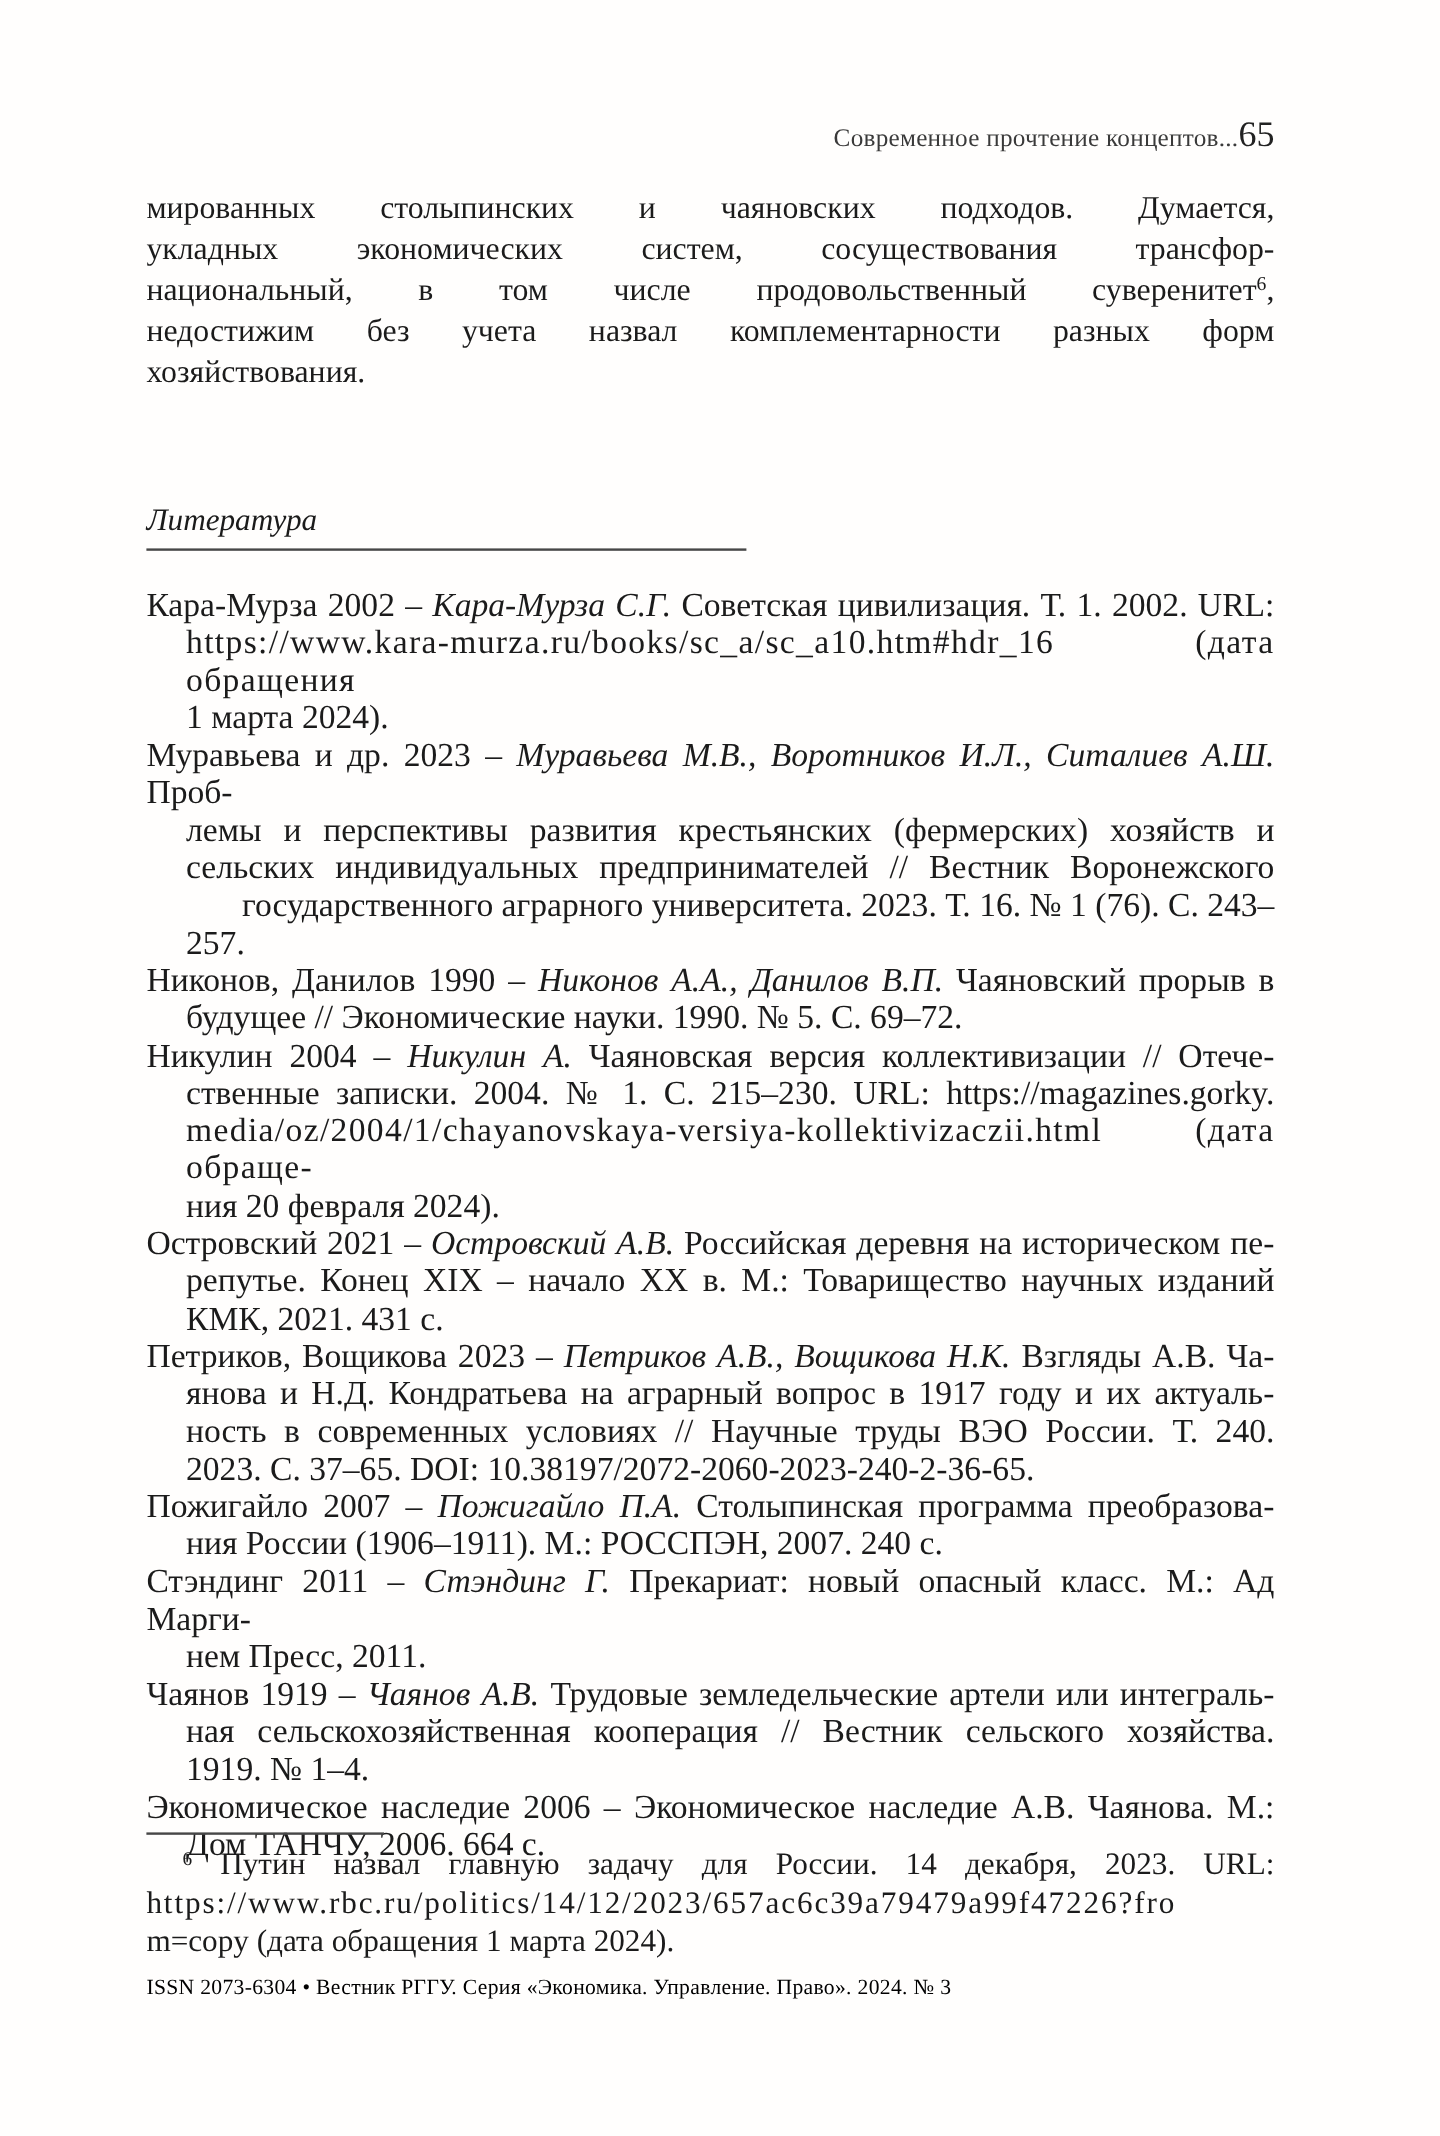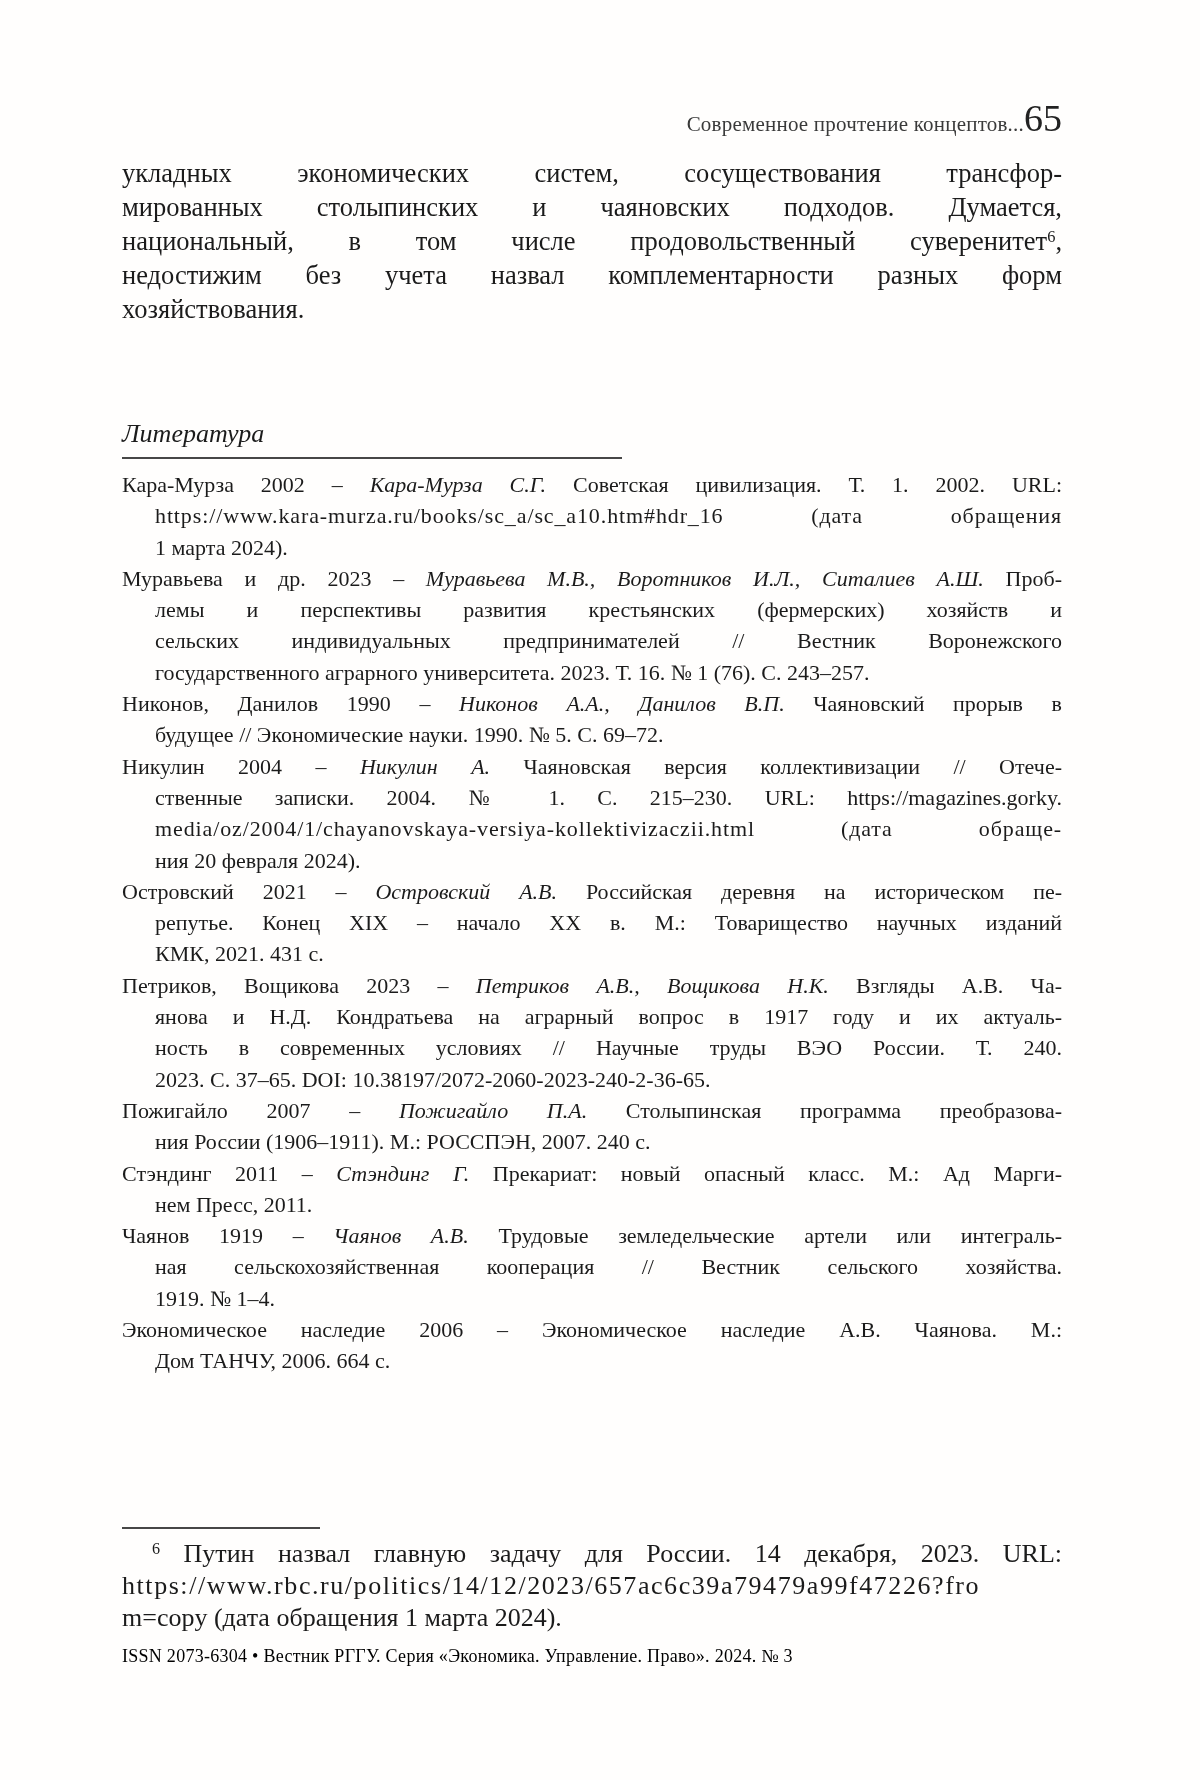--- a/index.html
+++ b/index.html
@@ -10,41 +10,41 @@
     background: #fffefd;
     font-family: "Liberation Serif", "DejaVu Serif", serif;
     color: #1b1b1b;
     overflow: hidden;
   }
   .abs { position: absolute; left: 122px; width: 940px; }
 
   
   .pagehead { top: 96px; display: flex; justify-content: flex-end; align-items: baseline; }
   .runhead { font-size: 21px; color: #3a3a3a; letter-spacing: 0.01em; }
-  .pagenum { font-size: 38px; color: #222; }
+  .pagenum { font-size: 30px; color: #222; }
 
   
   .ln {
     text-align: justify;
     text-align-last: justify;
     white-space: normal;
   }
   .ln.last { text-align: right; text-align-last: left; }
   .it { font-style: italic; }
   .sup { font-size: 0.62em; position: relative; top: -0.48em; line-height: 0; }
 
   
   .bodytext { top: 156px; font-size: 26.5px; line-height: 34px; }
 
   
   .lit-heading { top: 418px; font-size: 26px; font-style: italic; line-height: 32px; }
   .lit-rule { top: 457px; width: 500px; height: 2px; background: #474747; }
 
   
-  .refs { top: 469px; font-size: 22px; line-height: 31.3px; }
+  .refs { top: 489px; font-size: 28px; line-height: 31.3px; }
   .refs .indent { padding-left: 33px; }
   .refs .ls { letter-spacing: 0.04em; }
 
   
   .fnrule { top: 1527px; width: 198px; height: 2px; background: #474747; }
   .footnote { top: 1538px; font-size: 26px; line-height: 32px; }
   .footnote .indent { padding-left: 30px; }
   .footnote .ls { letter-spacing: 0.06em; }
 
   
@@ -54,22 +54,22 @@
 <body>
 
 <div class="page">
 
   <header class="abs pagehead">
     <span class="runhead">Современное прочтение концептов...</span>
     <span class="pagenum">65</span>
   </header>
 
   <div class="abs bodytext">
+      <div class="ln"><span class="">мированных столыпинских и чаяновских подходов. Думается,</span></div>
       <div class="ln"><span class="">укладных экономических систем, сосуществования трансфор-</span></div>
-      <div class="ln"><span class="">мированных столыпинских и чаяновских подходов. Думается,</span></div>
       <div class="ln"><span class="">национальный, в том числе продовольственный суверенитет</span><span class="sup">6</span><span class="">,</span></div>
       <div class="ln"><span class="">недостижим без учета назвал комплементарности разных форм</span></div>
       <div class="ln last"><span class="">хозяйствования.</span></div>
     </div>
 
   <div class="abs lit-heading">Литература</div>
   <div class="abs lit-rule"></div>
 
   <div class="abs refs">
       <div class="ref">

